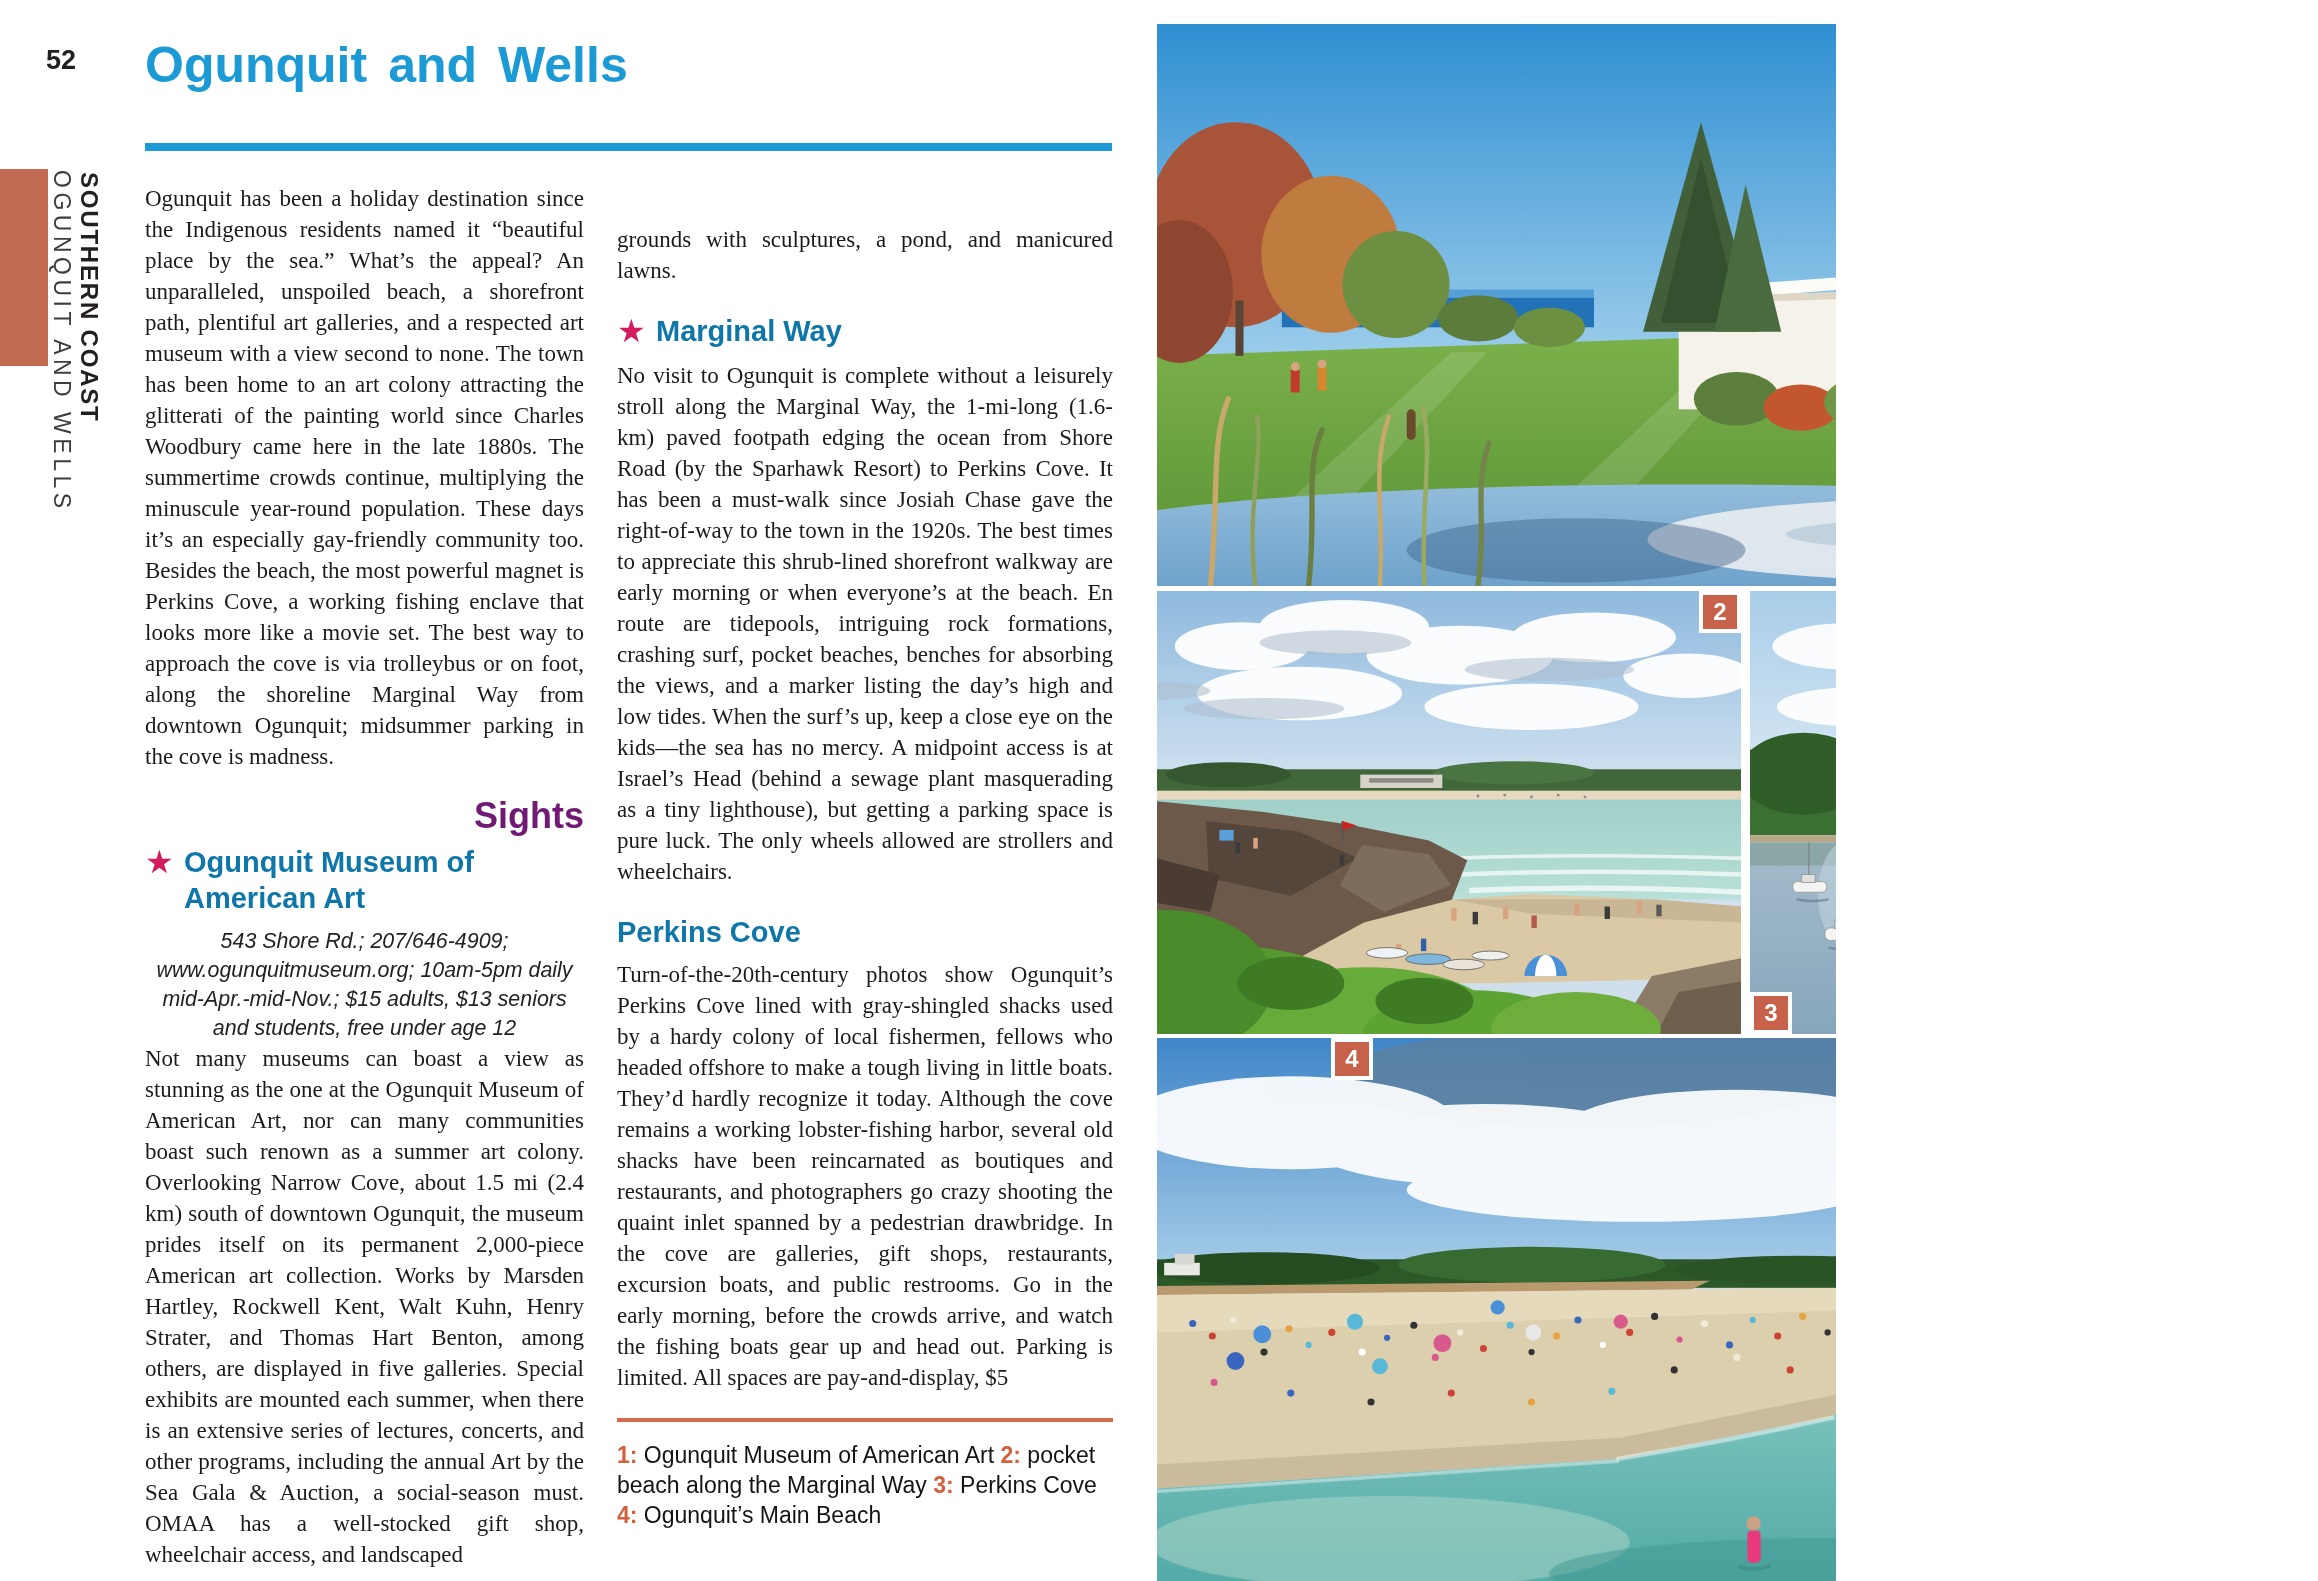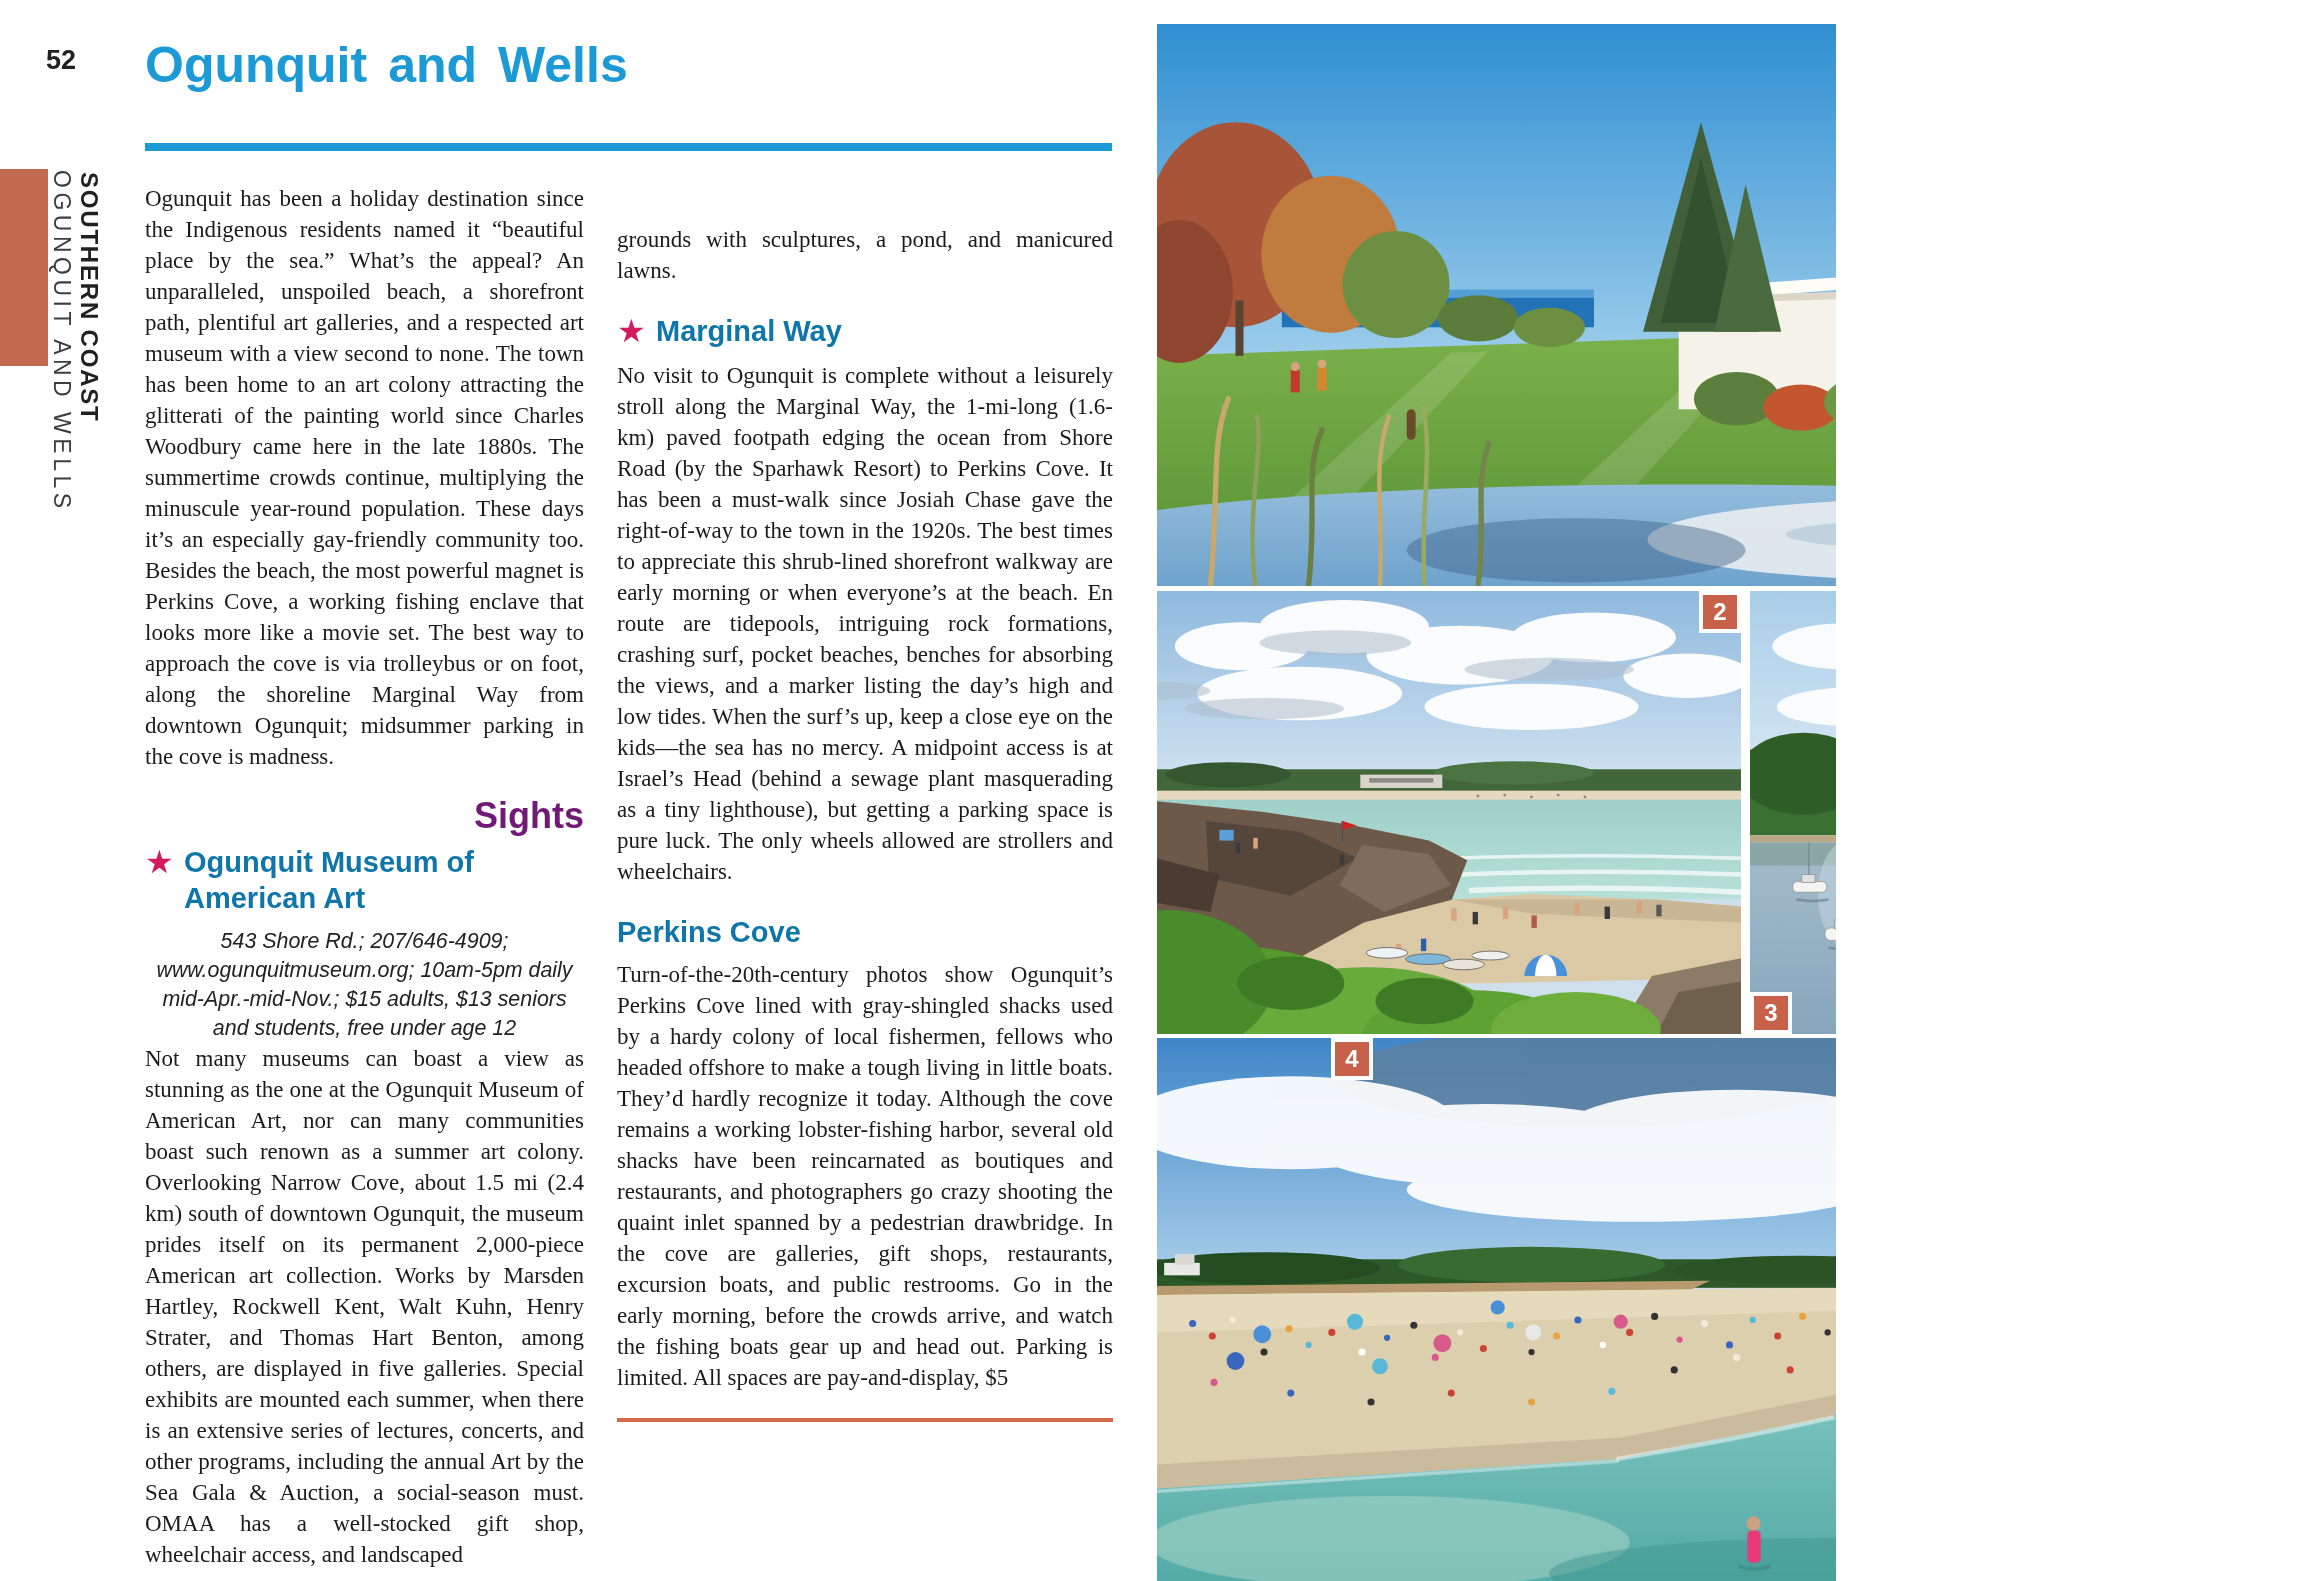--- a/index.html
+++ b/index.html
@@ -72,20 +72,30 @@
   <div class="col col2">
     <p>grounds with sculptures, a pond, and manicured lawns.</p>
     <div class="subhead wide" style="margin-top:27px;">
       <span class="star">★</span>
       <span class="st">Marginal Way</span>
     </div>
     <p>No visit to Ogunquit is complete without a leisurely stroll along the Marginal Way, the 1-mi-long (1.6-km) paved footpath edging the ocean from Shore Road (by the Sparhawk Resort) to Perkins Cove. It has been a must-walk since Josiah Chase gave the right-of-way to the town in the 1920s. The best times to appreciate this shrub-lined shorefront walkway are early morning or when everyone’s at the beach. En route are tidepools, intriguing rock formations, crashing surf, pocket beaches, benches for absorbing the views, and a marker listing the day’s high and low tides. When the surf’s up, keep a close eye on the kids—the sea has no mercy. A midpoint access is at Israel’s Head (behind a sewage plant masquerading as a tiny lighthouse), but getting a parking space is pure luck. The only wheels allowed are strollers and wheelchairs.</p>
     <h4 class="plain">Perkins Cove</h4>
     <p>Turn-of-the-20th-century photos show Ogunquit’s Perkins Cove lined with gray-shingled shacks used by a hardy colony of local fishermen, fellows who headed offshore to make a tough living in little boats. They’d hardly recognize it today. Although the cove remains a working lobster-fishing harbor, several old shacks have been reincarnated as boutiques and restaurants, and photographers go crazy shooting the quaint inlet spanned by a pedestrian drawbridge. In the cove are galleries, gift shops, restaurants, excursion boats, and public restrooms. Go in the early morning, before the crowds arrive, and watch the fishing boats gear up and head out. Parking is limited. All spaces are pay-and-display, $5</p>
     <div class="cap-rule"></div>
+    <p class="caption">
+      <span class="num">1:</span>
+      <span>Ogunquit Museum of American Art</span>
+      <span class="num">2:</span>
+      <span>pocket beach along the Marginal Way</span>
+      <span class="num">3:</span>
+      <span>Perkins Cove</span>
+      <span class="num">4:</span>
+      <span>Ogunquit’s Main Beach</span>
+    </p>
   </div>
 
   <div class="photo" id="photo1">
     <svg viewBox="0 0 1303 630" preserveAspectRatio="none">
       <defs>
         <linearGradient id="sky1" x1="0" y1="0" x2="0" y2="1">
           <stop offset="0" stop-color="#2f8fd2"></stop>
             <stop offset="1" stop-color="#a9d4ee"></stop>
         </linearGradient>
         <linearGradient id="lawn1" x1="0" y1="0" x2="0" y2="1">

